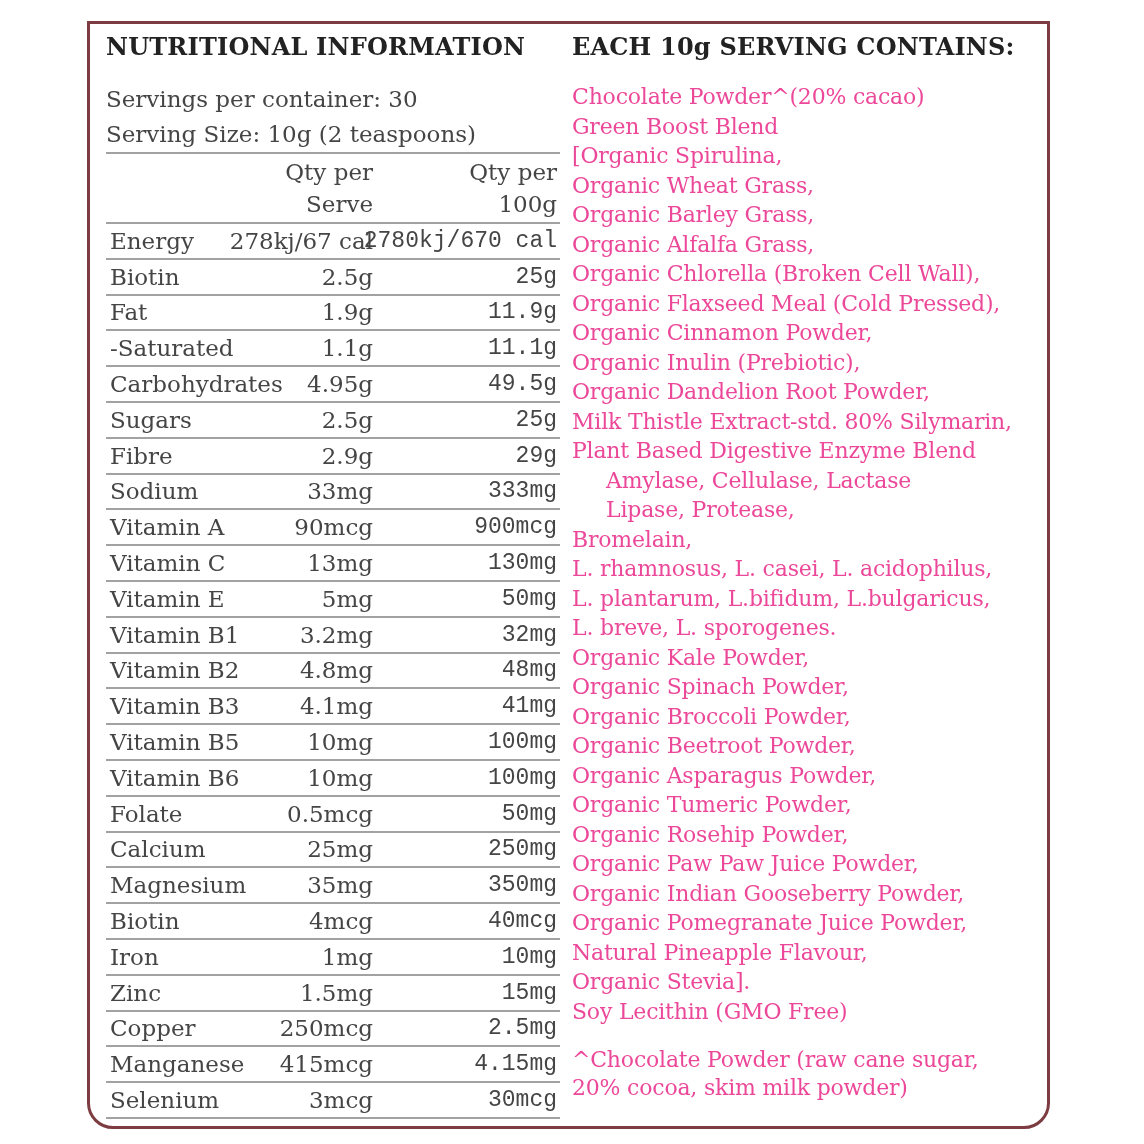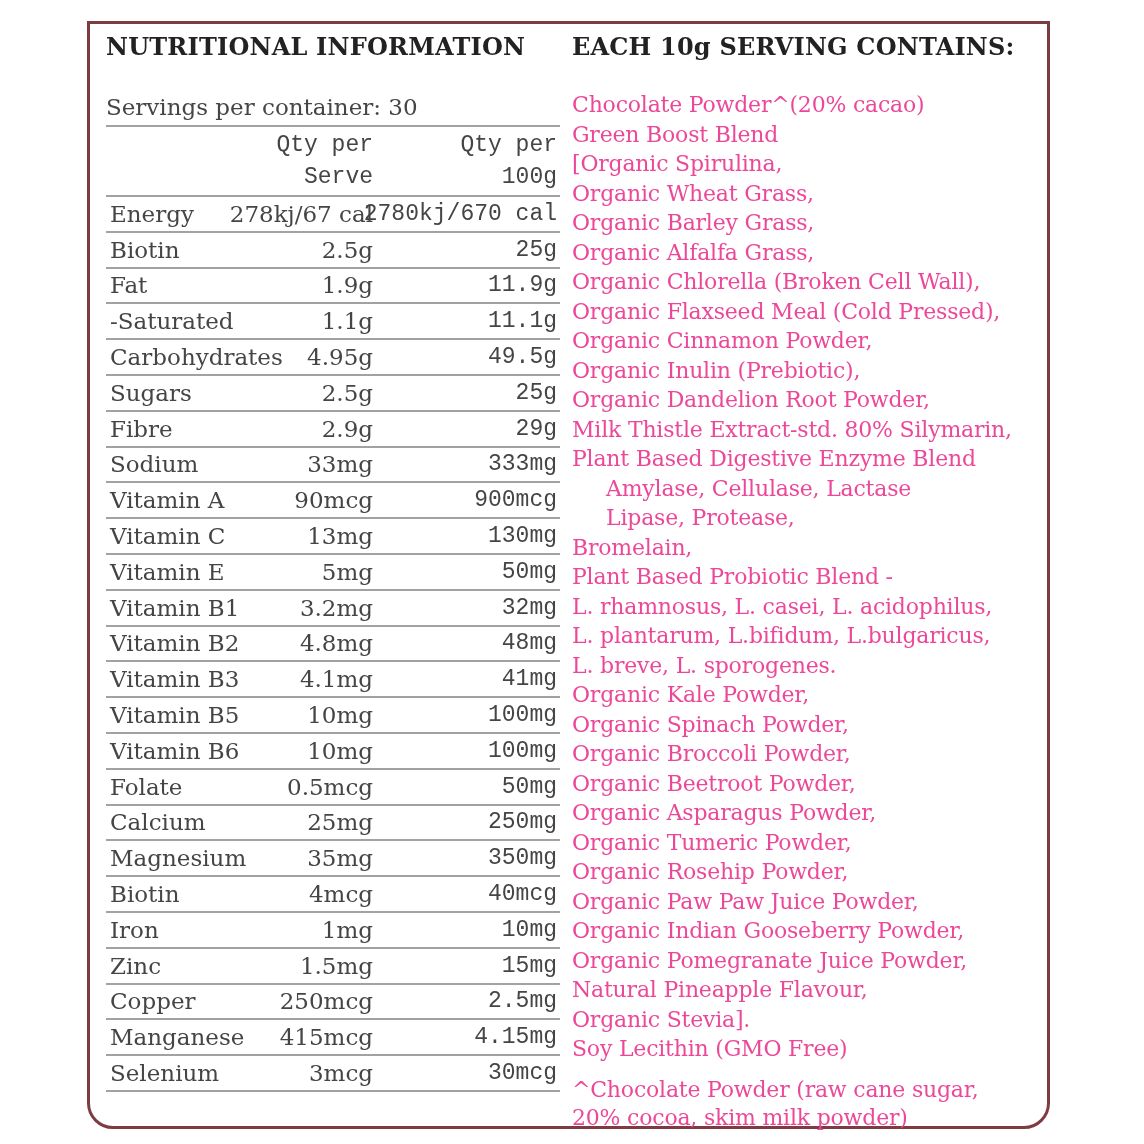--- a/index.html
+++ b/index.html
@@ -38,36 +38,35 @@
     top: 8px;
     width: 468px;
   }
   .panel-title {
     font-size: 24px;
     font-weight: bold;
     line-height: 30px;
     color: #222222;
     letter-spacing: 0.2px;
     white-space: nowrap;
-    margin-bottom: 28px;
+    margin-bottom: 20px;
   }
   .serv-line {
     font-size: 23px;
     line-height: 35px;
     color: #454545;
     white-space: nowrap;
   }
   .divider {
     border-top: 2px solid #a2a2a2;
     height: 0;
   }
   .header-row {
     position: relative;
     height: 68px;
-    font-family: Liberation Mono, monospace;
   }
   .h-cell {
     position: absolute;
     top: 2px;
     text-align: right;
     font-size: 23px;
     line-height: 32px;
     color: #454545;
     white-space: nowrap;
   }
@@ -92,32 +91,33 @@
   .c-100   { right: 3px;  text-align: right; font-family: Liberation Mono, monospace; }
   .ing-lines { margin-top: 2px; }
   .ing-line {
     font-size: 22px;
     line-height: 29.5px;
     color: #ec4899;
     white-space: nowrap;
     letter-spacing: -0.2px;
   }
   .ing-line.indent { padding-left: 34px; }
-  .footnote { margin-top: 12px; }
+  .footnote { margin-top: 20px; }
   .footnote .ing-line { line-height: 28px; }
 </style>
 </head>
 <body>
 
 <div class="canvas">
   <div class="panel" style="border-color: rgb(125, 60, 65);">
 
     <div class="col-left">
       <div class="panel-title">NUTRITIONAL INFORMATION</div>
       <div class="serv-line">Servings per container: 30</div>
+      <div class="serv-line">Serving Size: 10g (2 teaspoons)</div>
       <div class="divider"></div>
       <div class="header-row">
         <span class="h-cell h-serve">
           <span>Qty per</span><br>
           <span>Serve</span>
         </span>
         <span class="h-cell h-100">
           <span>Qty per</span><br>
           <span>100g</span>
         </span>
@@ -264,21 +264,20 @@
           <div class="ing-line">Organic Chlorella (Broken Cell Wall),</div>
           <div class="ing-line">Organic Flaxseed Meal (Cold Pressed),</div>
           <div class="ing-line">Organic Cinnamon Powder,</div>
           <div class="ing-line">Organic Inulin (Prebiotic),</div>
           <div class="ing-line">Organic Dandelion Root Powder,</div>
           <div class="ing-line">Milk Thistle Extract-std. 80% Silymarin,</div>
           <div class="ing-line">Plant Based Digestive Enzyme Blend</div>
           <div class="ing-line indent">Amylase, Cellulase, Lactase</div>
           <div class="ing-line indent">Lipase, Protease,</div>
           <div class="ing-line">Bromelain,</div>
-          <div class="ing-line">Plant Based Probiotic Blend -</div>
           <div class="ing-line">L. rhamnosus, L. casei, L. acidophilus,</div>
           <div class="ing-line">L. plantarum, L.bifidum, L.bulgaricus,</div>
           <div class="ing-line">L. breve, L. sporogenes.</div>
           <div class="ing-line">Organic Kale Powder,</div>
           <div class="ing-line">Organic Spinach Powder,</div>
           <div class="ing-line">Organic Broccoli Powder,</div>
           <div class="ing-line">Organic Beetroot Powder,</div>
           <div class="ing-line">Organic Asparagus Powder,</div>
           <div class="ing-line">Organic Tumeric Powder,</div>
           <div class="ing-line">Organic Rosehip Powder,</div>

